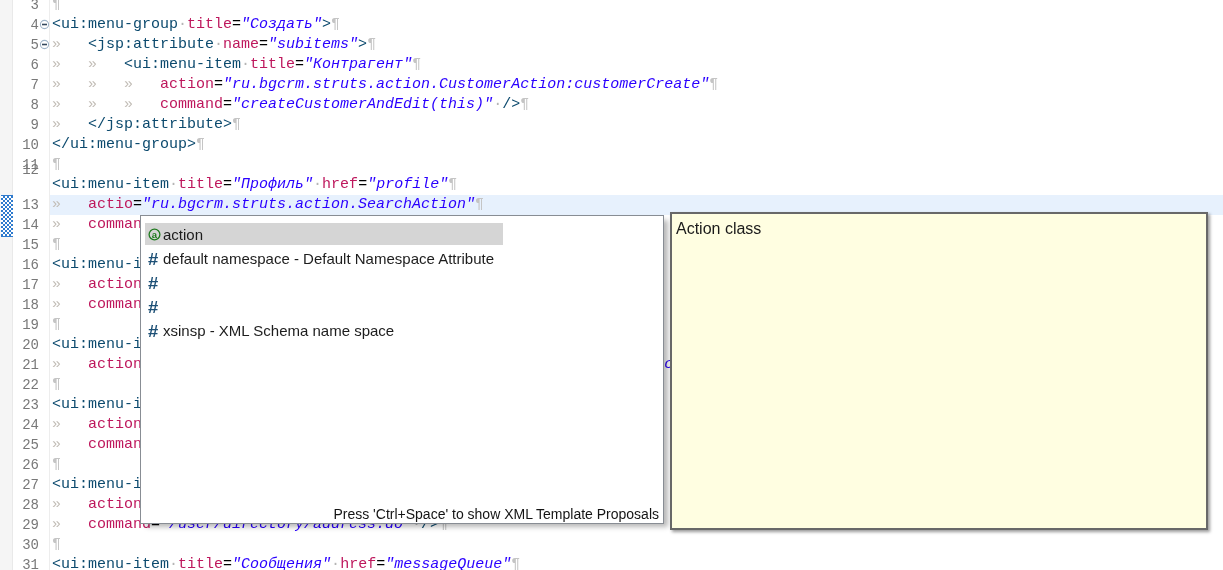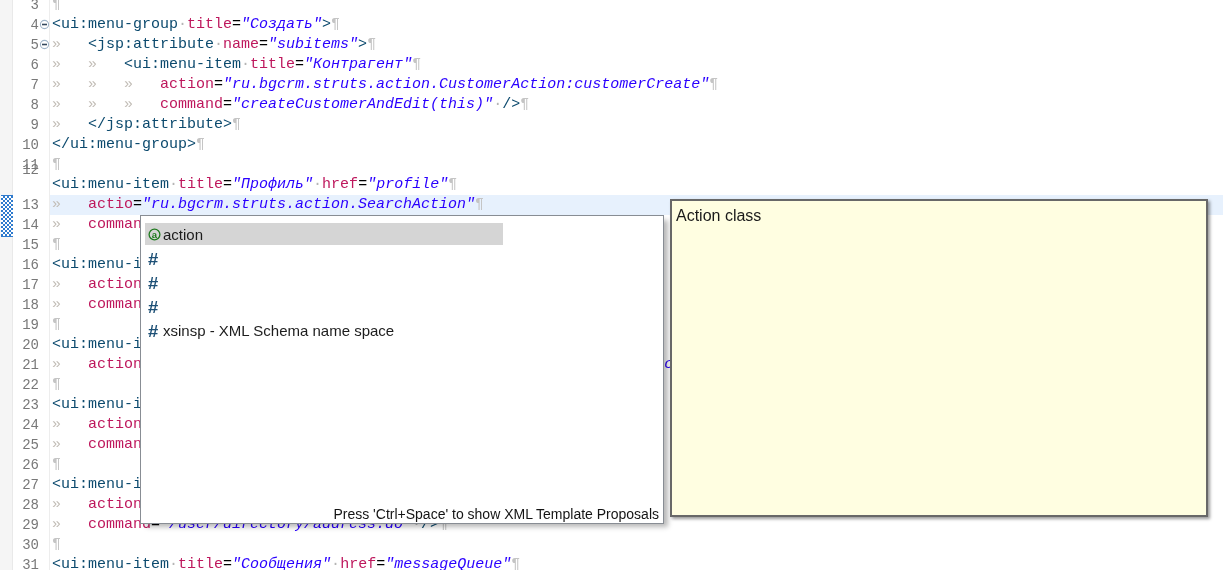--- a/index.html
+++ b/index.html
@@ -20,21 +20,21 @@
 .pop{position:absolute;left:140px;top:215px;width:524px;height:309px;background:#fff;
  border:1px solid #888d94;box-sizing:border-box;box-shadow:5px 4px 5px -1px rgba(0,0,0,0.28)}
 .selrow{position:absolute;left:4px;top:7px;width:358px;height:22px;background:#d5d5d5}
 .rows{position:absolute;left:5px;top:7px}
 .row{position:relative;height:24px;line-height:24px;padding-left:17px;white-space:nowrap;
  font-family:"Liberation Sans",sans-serif;font-size:15px;color:#1d1d1d}
 .row .ic{position:absolute;left:2px;top:5px}
 .hash{position:absolute;left:2px;top:1px;height:24px;line-height:24px;font-family:"Liberation Sans",sans-serif;
  font-weight:bold;font-size:16px;color:#1d5076;transform:scaleX(1.15);transform-origin:left}
 .status{position:absolute;right:4px;bottom:-1px;font-family:"Liberation Sans",sans-serif;font-size:14px;color:#141414;white-space:nowrap}
-.tip{position:absolute;left:670px;top:199px;width:538px;height:318px;background:#fffee1;
+.tip{position:absolute;left:670px;top:212px;width:538px;height:318px;background:#fffee1;
  border:2px solid #686868;box-sizing:border-box;box-shadow:2px 2px 3px rgba(0,0,0,0.4);
  font-family:"Liberation Sans",sans-serif;font-size:16px;line-height:20px;color:#1a1a1a;padding:5px 4px 3px}
 </style></head><body>
 <div class="ann"></div>
 <div class="sep"></div>
 <div class="mk"></div>
 <div class="cl"></div>
 <div class="ln" style="top:-5px">3</div>
 <div class="L" style="top:-5px"><span class="p">¶</span></div>
 <div class="ln" style="top:15px">4</div>
@@ -99,20 +99,20 @@
 <circle cx="6.5" cy="27.5" r="4.1" fill="#fff" stroke="#9fb4c8" stroke-width="1.1"></circle>
 <line x1="4" y1="27.5" x2="9" y2="27.5" stroke="#33475c" stroke-width="1.6"></line>
 </svg>
 <div class="pop">
 <div class="selrow"></div>
 <div class="rows">
 <div class="row"><svg class="ic" width="13" height="13" viewBox="0 0 13 13">
           <circle cx="6.5" cy="6.5" r="5.4" fill="none" stroke="#1f7a1f" stroke-width="1.3"></circle>
           <text x="6.5" y="9.8" text-anchor="middle" font-family="Liberation Sans" font-size="9.5" font-weight="bold" fill="#1f7a1f">a</text>
         </svg><span>action</span></div>
-<div class="row"><span class="hash">#</span></div>
+<div class="row"><span class="hash">#</span><span>default namespace - Default Namespace Attribute</span></div>
 <div class="row"><span class="hash">#</span></div>
 <div class="row"><span class="hash">#</span></div>
 <div class="row"><span class="hash">#</span><span>xsinsp - XML Schema name space</span></div>
 </div>
 <div class="status">Press 'Ctrl+Space' to show XML Template Proposals</div>
 </div>
 <div class="tip">Action class</div>
 
 </body></html>

